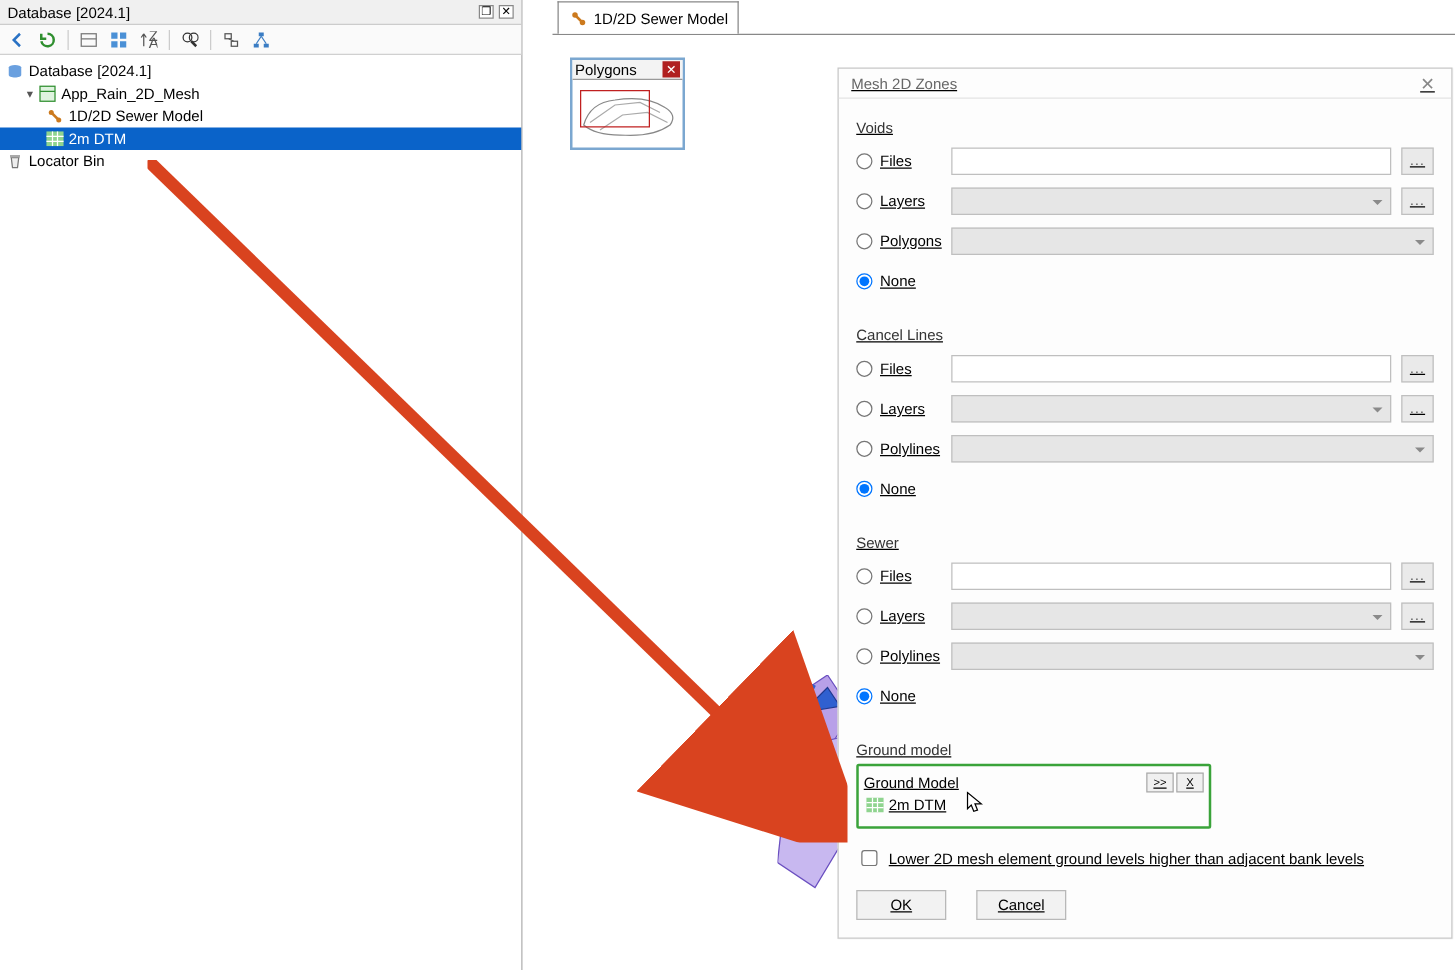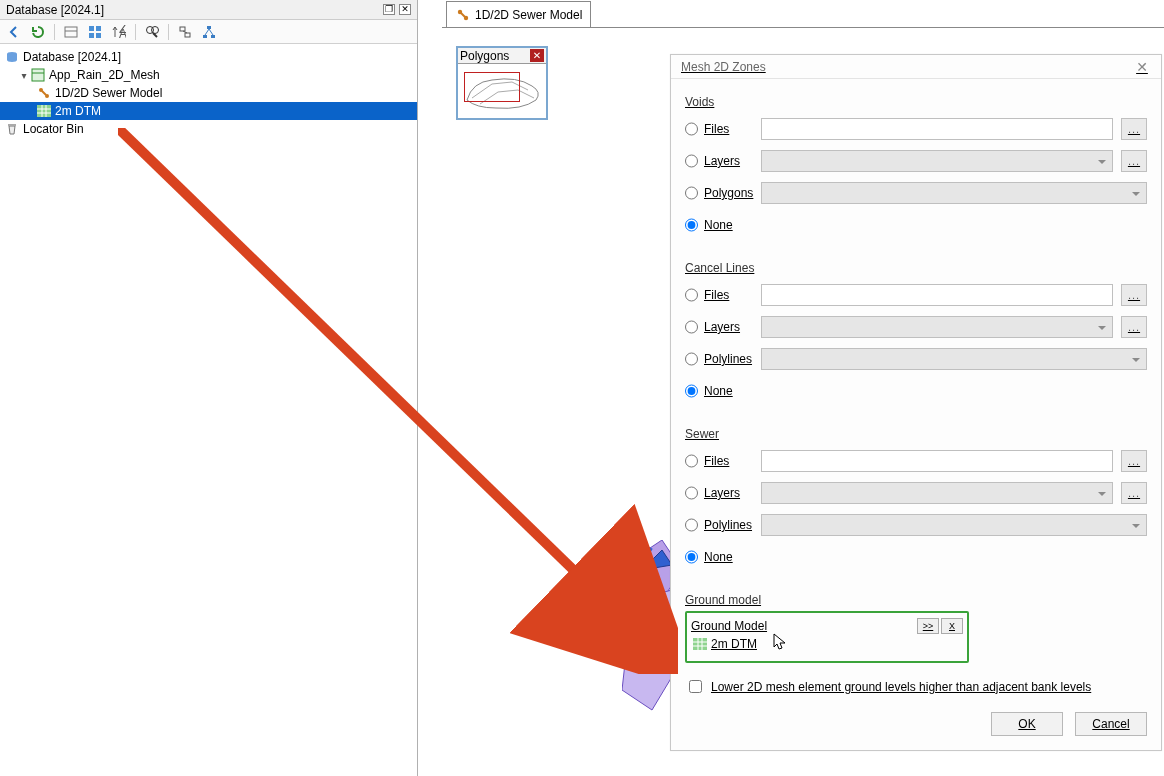--- a/index.html
+++ b/index.html
@@ -55,21 +55,21 @@
 
   .ground-box { border:2px solid #3aa33a; border-radius:2px; padding:4px 4px 10px; margin-top:4px; position:relative; }
   .ground-head { display:flex; align-items:center; justify-content:space-between; height:18px; }
   .ground-head .smallbtn { width:22px; height:16px; border:1px solid #aaa; background:#f0f0f0; font-size:9px; display:flex; align-items:center; justify-content:center; cursor:pointer; }
   .ground-head .rightwrap { display:flex; gap:2px; }
   .ground-item { display:flex; align-items:center; gap:4px; padding-left:2px; margin-top:2px; }
   .grid-icon { width:14px; height:12px; }
   .cursor-arrow { position:absolute; pointer-events:none; }
 
   .chk-row { display:flex; align-items:center; gap:6px; margin-top:14px; }
-  .dlg-buttons { display:flex; justify-content:flex-end; gap:12px; padding:10px 14px 14px; border-top:0px; }
+  .dlg-buttons { display:flex; gap:24px; padding:10px 14px 14px; border-top:0px; }
   .dlg-btn { width:72px; height:24px; border:1px solid #b8b8b8; background:#f2f2f2; cursor:pointer; }
 
   
   .big-arrow { position:absolute; left:118px; top:128px; width:560px; height:546px; pointer-events:none; }
 
 </style>
 </head>
 <body>
 
 <div class="db-panel">

